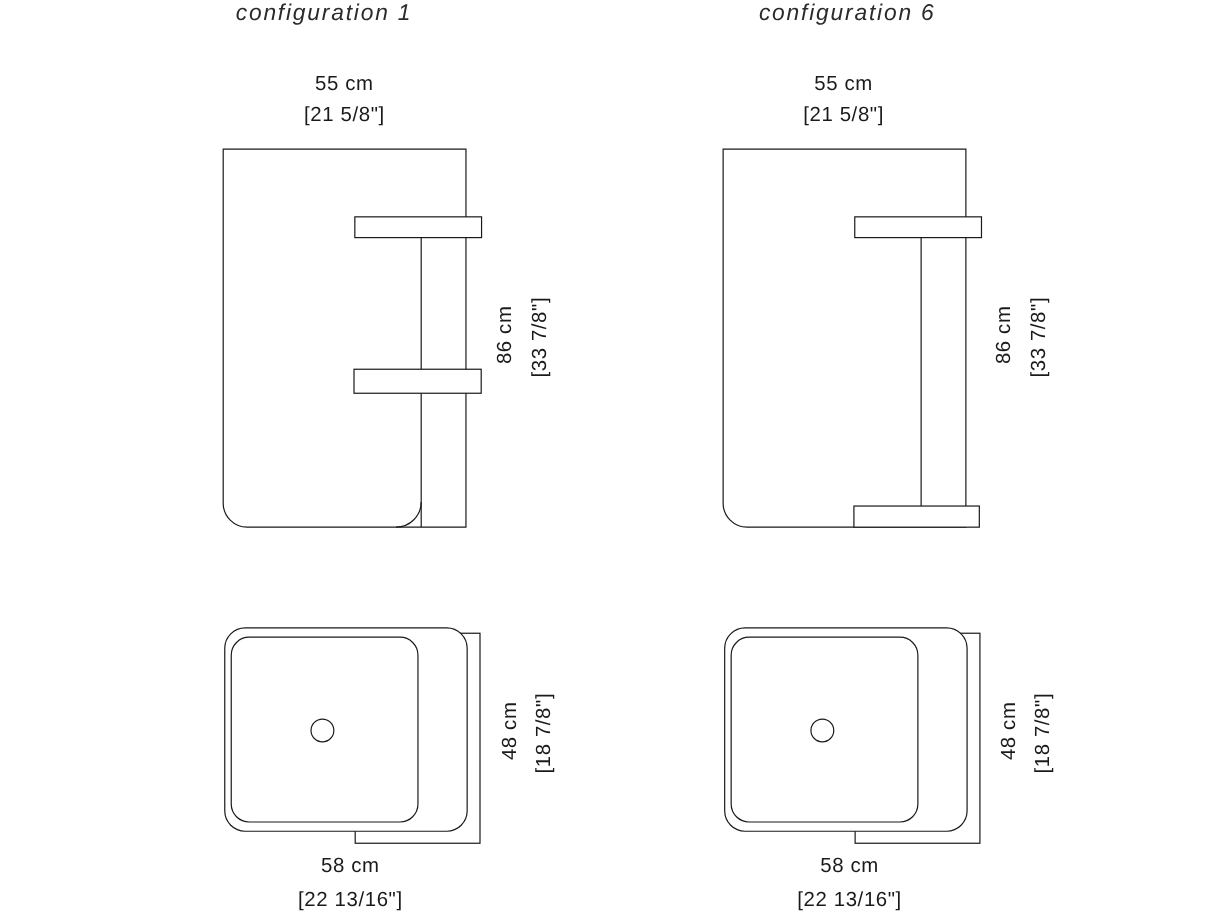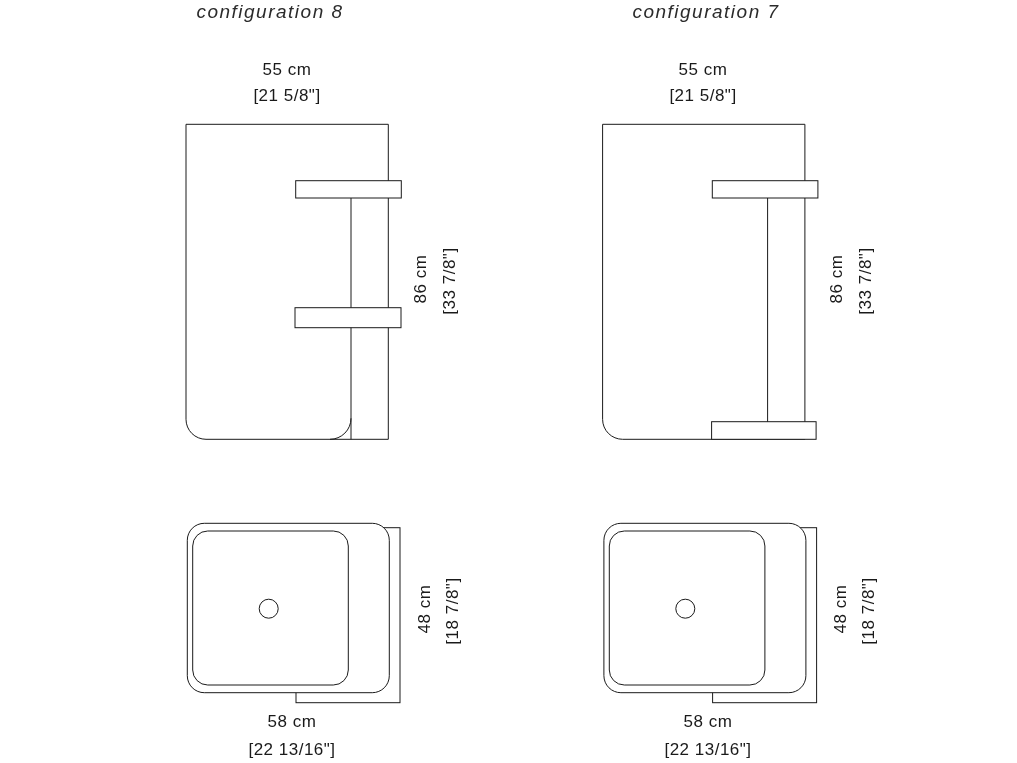--- a/index.html
+++ b/index.html
@@ -68,35 +68,35 @@
     </g>
 
     <g stroke="#1a1a1a" stroke-width="1" fill="none">
       <rect x="712.6" y="527.7" width="104" height="175" fill="#ffffff"></rect>
       <rect x="603.9" y="523.3" width="202" height="169.4" rx="17" fill="#ffffff"></rect>
       <rect x="609.3" y="531" width="155.6" height="154" rx="15" fill="#ffffff"></rect>
       <circle cx="685.3" cy="608.7" r="9.5" fill="#ffffff"></circle>
     </g>
   </svg>
 
-  <div class="title" style="left:270px; top:12px;">configuration 8</div>
+  <div class="title" style="left:270px; top:12px;">configuration 1</div>
 
   <div class="lbl" style="left:287px; top:70px;">55 cm</div>
   <div class="lbl" style="left:287px; top:96px;">[21 5/8"]</div>
 
   <div class="lbl rot" style="left:421px; top:279px;">86 cm</div>
   <div class="lbl rot" style="left:450px; top:281px;">[33 7/8"]</div>
 
   <div class="lbl rot" style="left:425px; top:609px;">48 cm</div>
   <div class="lbl rot" style="left:453px; top:611px;">[18 7/8"]</div>
 
   <div class="lbl" style="left:292px; top:722px;">58 cm</div>
   <div class="lbl" style="left:292px; top:750px;">[22 13/16"]</div>
 
-  <div class="title" style="left:706px; top:12px;">configuration 7</div>
+  <div class="title" style="left:706px; top:12px;">configuration 6</div>
 
   <div class="lbl" style="left:703px; top:70px;">55 cm</div>
   <div class="lbl" style="left:703px; top:96px;">[21 5/8"]</div>
 
   <div class="lbl rot" style="left:837px; top:279px;">86 cm</div>
   <div class="lbl rot" style="left:866px; top:281px;">[33 7/8"]</div>
 
   <div class="lbl rot" style="left:841px; top:609px;">48 cm</div>
   <div class="lbl rot" style="left:869px; top:611px;">[18 7/8"]</div>
 

